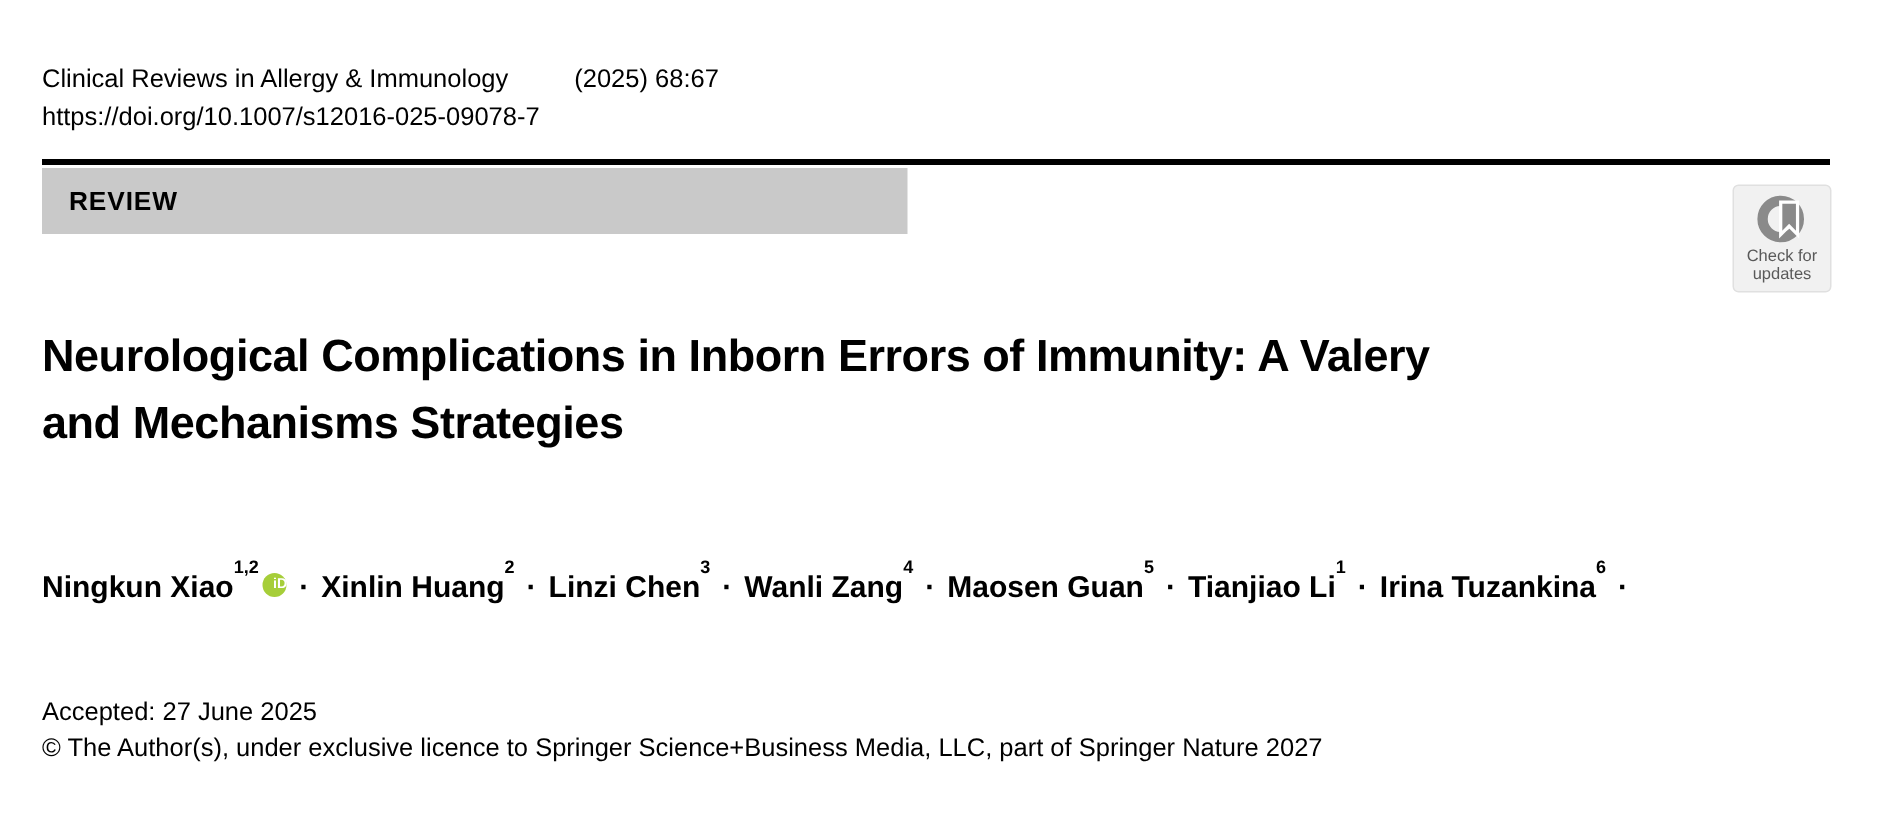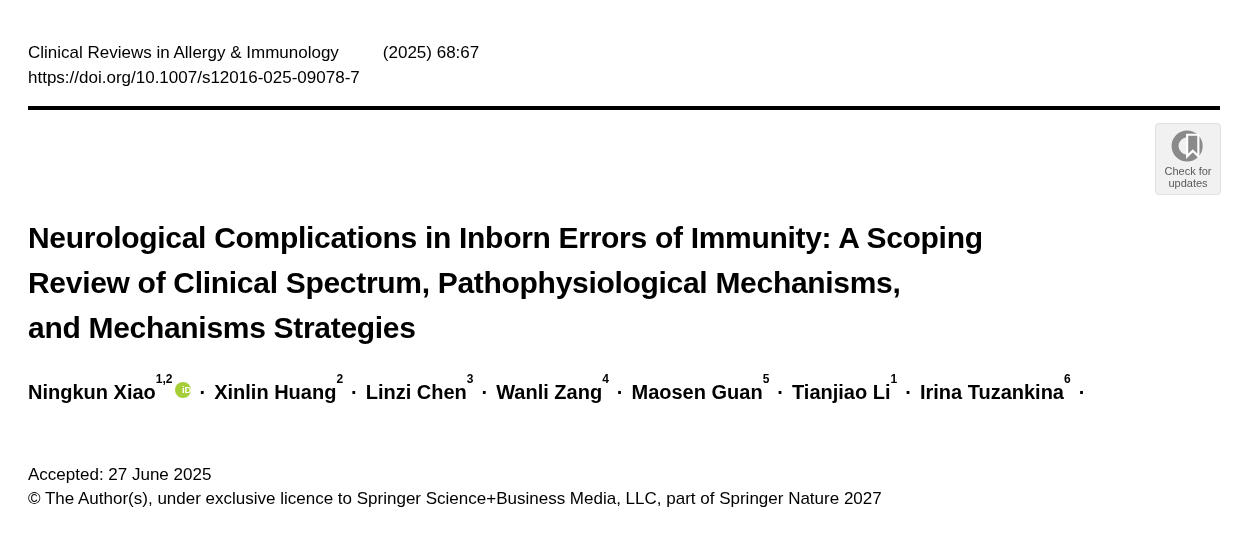--- a/index.html
+++ b/index.html
@@ -118,35 +118,37 @@
 <div class="page">
 
   <div class="journal-line">
     <span>Clinical Reviews in Allergy &amp; Immunology</span><span class="journal-citation">(2025) 68:67</span>
   </div>
 
   <div class="doi-line">https://doi.org/10.1007/s12016-025-09078-7</div>
 
   <div class="header-rule"></div>
 
+  <div class="review-bar">
+    <span class="review-label">REVIEW</span>
+  </div>
 
   <div class="check-badge">
     <span>
       <svg width="38" height="38" viewBox="0 0 44 44" aria-hidden="true">
         <circle class="crossmark-ring" cx="21" cy="22" r="14" stroke-width="8"></circle>
         <path class="crossmark-bookmark" d="M21 9 H34 V34 L27.5 27.5 L21 34 Z" stroke-width="2.5"></path>
       </svg>
     </span>
     <div class="check-badge-text">Check for</div>
     <div class="check-badge-text">updates</div>
   </div>
 
   <div class="article-title">
-    <div>Neurological Complications in Inborn Errors of Immunity: A Scoping</div>
-    <div>Review of Clinical Spectrum, Pathophysiological Mechanisms,</div>
+    <div>Neurological Complications in Inborn Errors of Immunity: A Valery</div>
     <div>and Mechanisms Strategies</div>
   </div>
 
   <div class="authors-block" id="authors">
       <div><span>Ningkun Xiao</span><sup>1,2</sup><span class="orcid">iD</span><span class="sep">·</span><span>Xinlin Huang</span><sup>2</sup><span class="sep">·</span><span>Linzi Chen</span><sup>3</sup><span class="sep">·</span><span>Wanli Zang</span><sup>4</sup><span class="sep">·</span><span>Maosen Guan</span><sup>5</sup><span class="sep">·</span><span>Tianjiao Li</span><sup>1</sup><span class="sep">·</span><span>Irina Tuzankina</span><sup>6</sup><span class="sep">·</span></div>
     </div>
 
   <div class="meta-block">
     <div>Accepted: 27 June 2025</div>
     <div>© The Author(s), under exclusive licence to Springer Science+Business Media, LLC, part of Springer Nature 2027</div>

